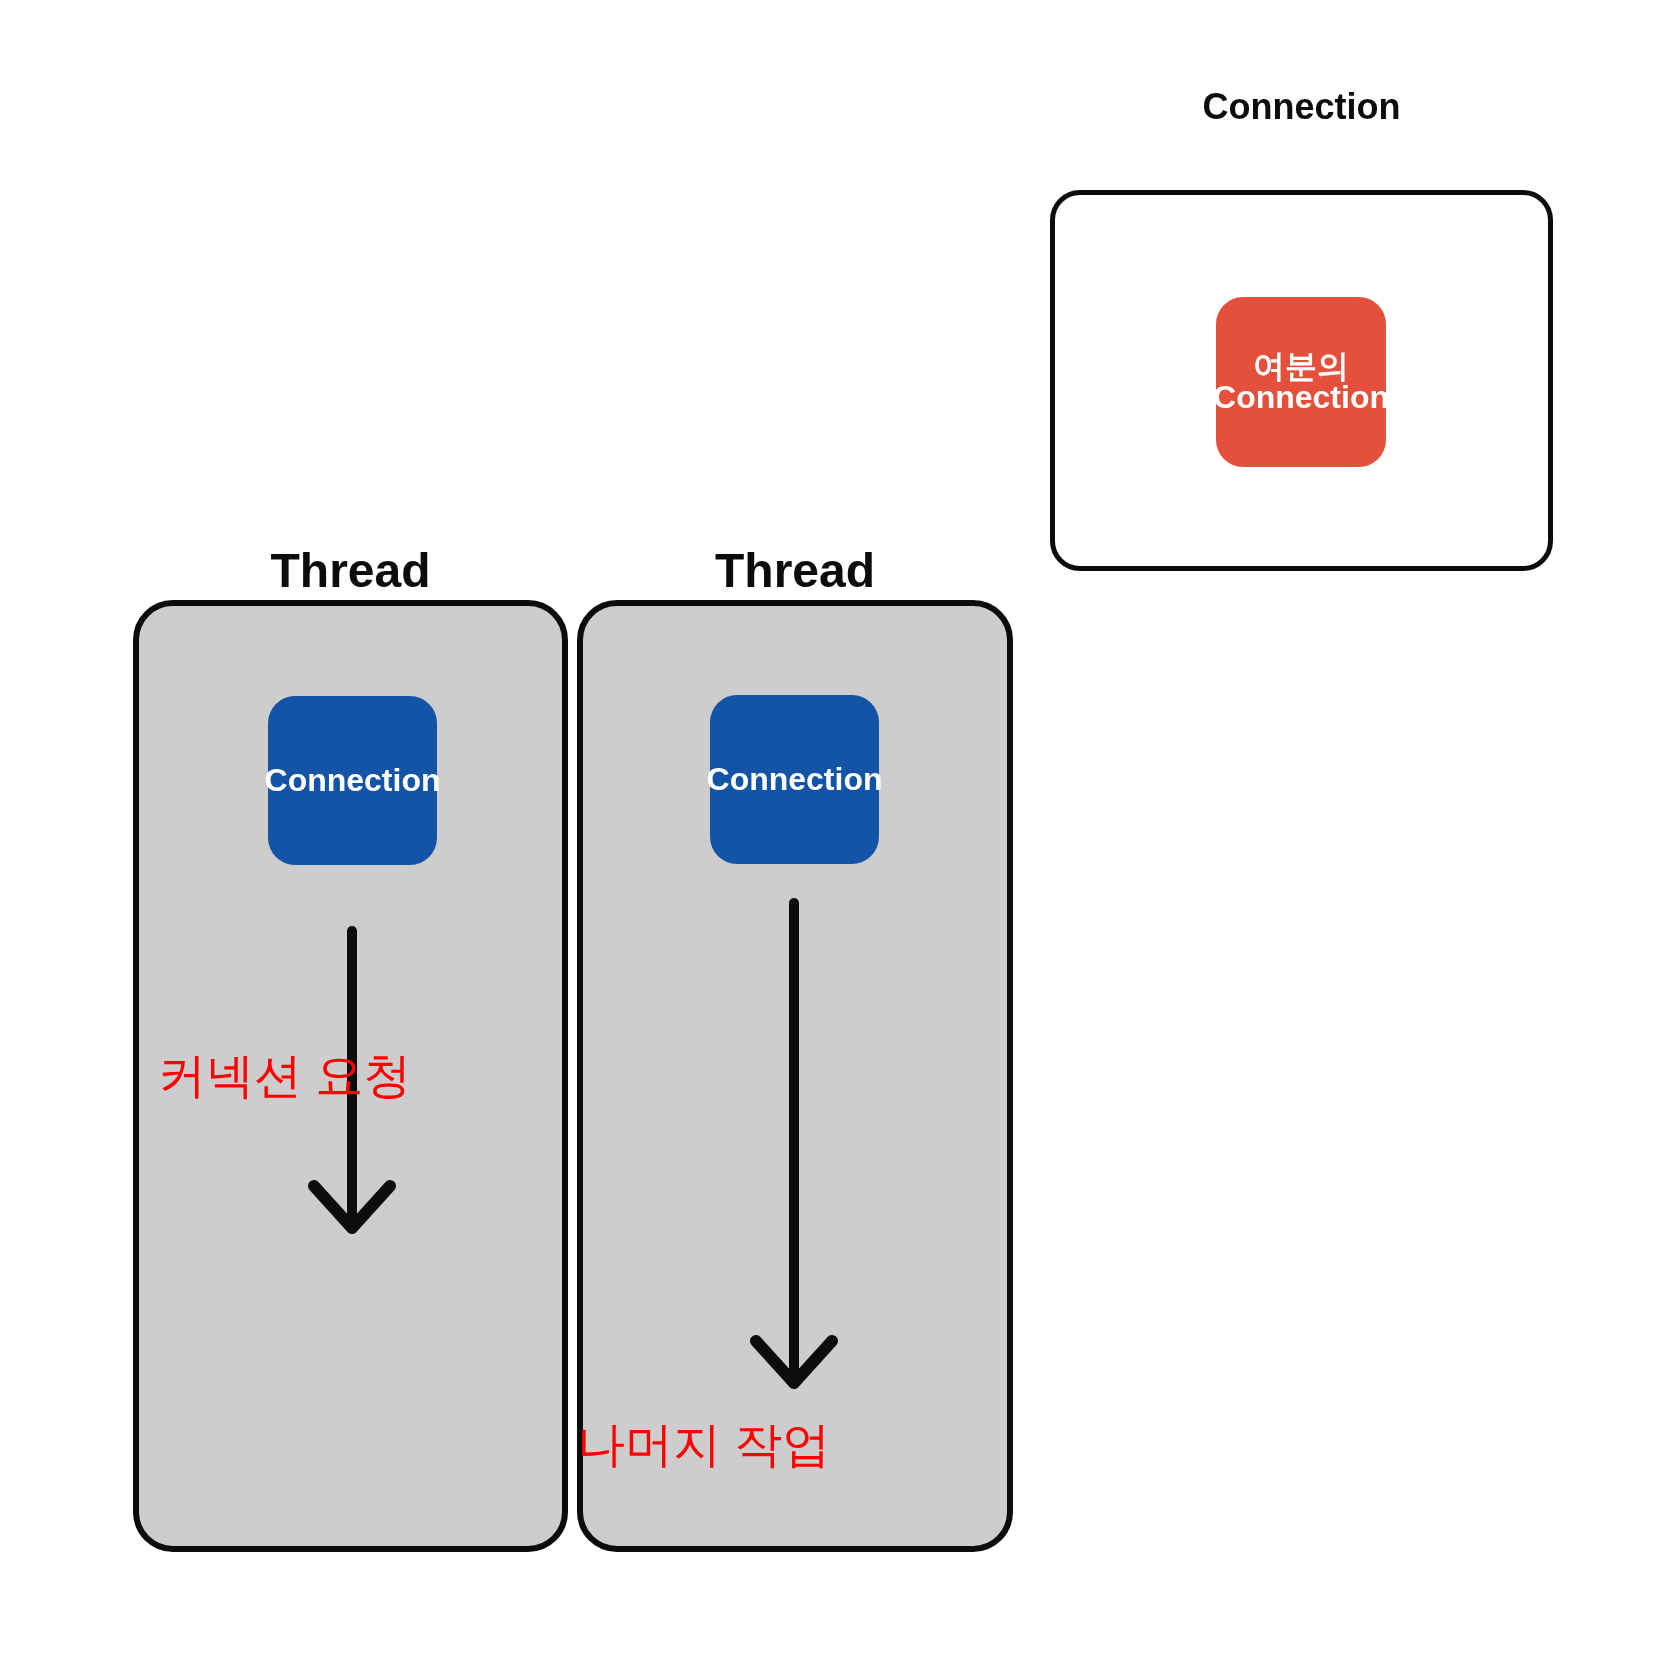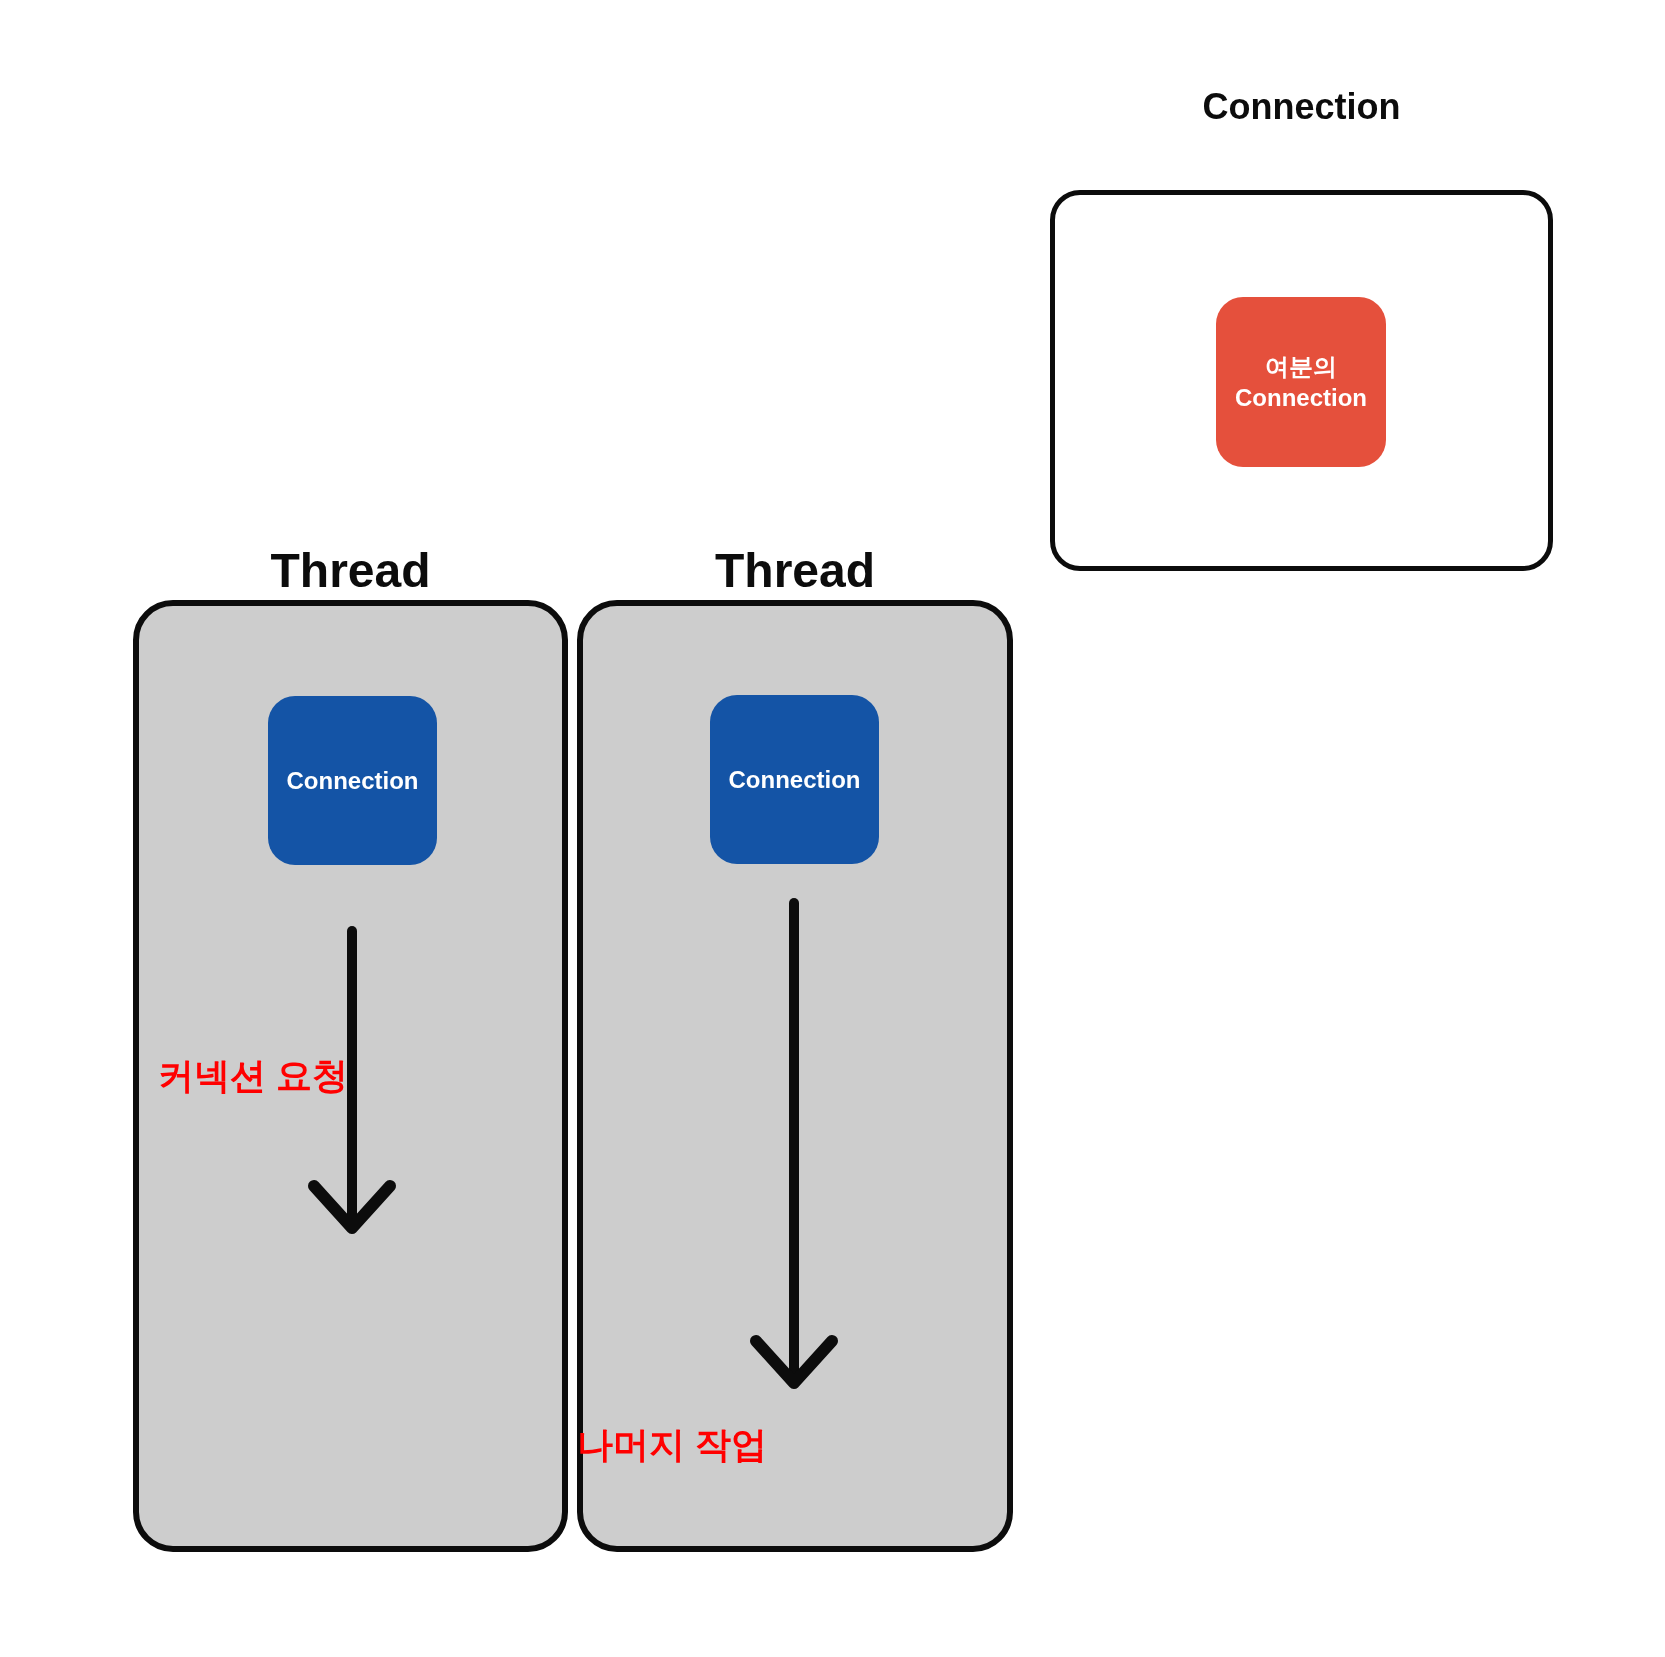--- a/index.html
+++ b/index.html
@@ -67,41 +67,41 @@
     width: 169px;
     height: 169px;
     border-radius: 27px;
     display: flex;
     flex-direction: column;
     align-items: center;
     justify-content: center;
     text-align: right;
     color: var(--text-white, #ffffff);
     font-weight: bold;
-    font-size: 24px;
+    font-size: 32px;
     line-height: 31px;
   }
   .node.blue { background: var(--connection-blue, #1454a6); }
   .node.red  { background: var(--spare-connection-red, #e5503c); }
   .node-spare { left: 1216px; top: 297px; width: 170px; height: 170px; }
   .node-conn-left  { left: 268px; top: 696px; }
   .node-conn-right { left: 710px; top: 695px; }
 
   .arrow-svg {
     position: absolute;
     color: var(--border-black, #0c0c0c);
   }
   .arrow-left  { left: 300px; top: 920px; }
   .arrow-right { left: 742px; top: 895px; }
 
   .annotation {
     position: absolute;
     color: var(--annotation-red, #ff0000);
-    font-weight: bold;
-    font-size: 36px;
+    font-weight: normal;
+    font-size: 48px;
     line-height: 44px;
     white-space: nowrap;
   }
   .annotation.left-note {
     left: 158px;
     top: 1054px;
   }
   .annotation.right-note {
     left: 577px;
     top: 1424px;

